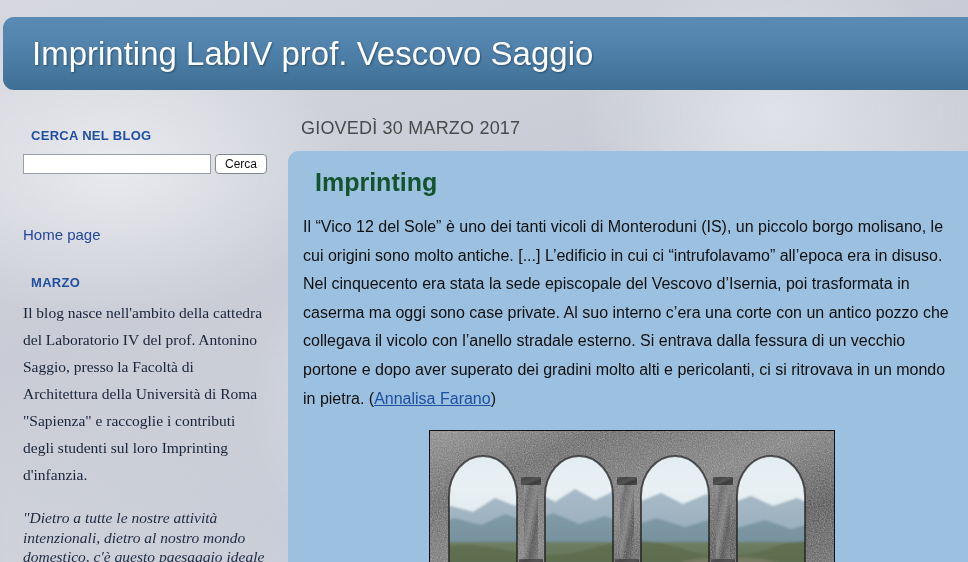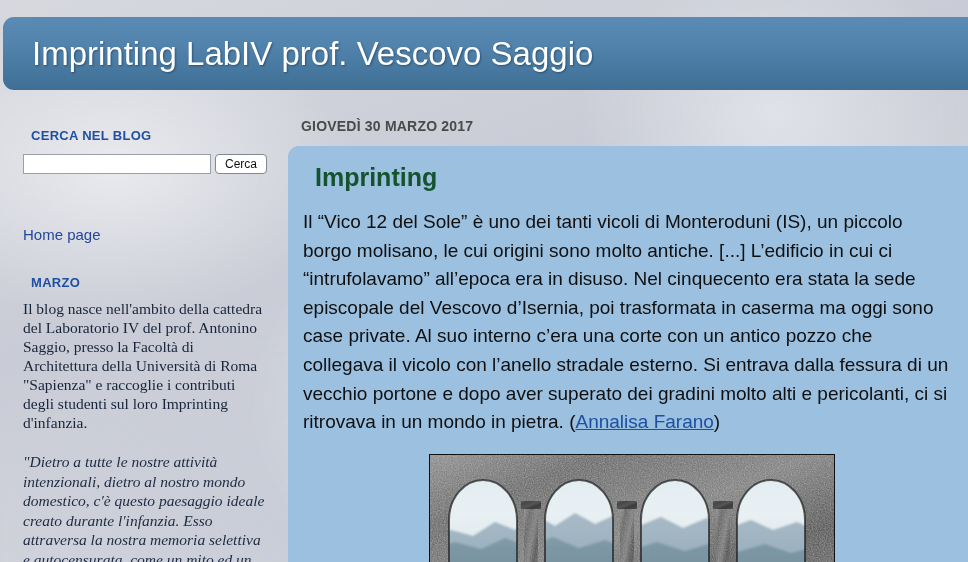--- a/index.html
+++ b/index.html
@@ -99,43 +99,43 @@
     text-decoration: none;
     font-family: "Liberation Sans", sans-serif;
   }
   #about-heading {
     margin-top: 31px;
   }
   .sb-serif {
     font-family: "Liberation Serif", serif;
     font-size: 15.5px;
     color: #18243a;
-    line-height: 19px;
+    line-height: 27px;
     margin: 9px 0 0 0;
     width: 244px;
   }
   #about-quote {
     font-style: italic;
     color: #1d2a42;
     margin-top: 20px;
     line-height: 19.6px;
     width: 248px;
   }
 
   
   #main {
     position: absolute;
     left: 288px;
     top: 118px;
     width: 680px;
   }
   #post-date {
     color: #4a4a4a;
-    font-size: 14px;
-    font-weight: bold;
+    font-size: 18px;
+    font-weight: normal;
     letter-spacing: 0.2px;
     margin: 0 0 0 13px;
     font-family: "Liberation Sans", sans-serif;
   }
   #post-container {
     margin-top: 12px;
     width: 680px;
     background: #9bc0e0;
     border-top-left-radius: 11px;
     min-height: 412px;
@@ -144,21 +144,21 @@
   }
   #post-title {
     color: #14532d;
     font-size: 25px;
     font-weight: bold;
     margin: 0 0 0 12px;
     font-family: "Liberation Sans", sans-serif;
   }
   #post-body {
     color: #101010;
-    font-size: 19px;
+    font-size: 16px;
     line-height: 28.6px;
     margin: 16px 0 0 0;
     width: 650px;
     font-family: "Liberation Sans", sans-serif;
   }
   #post-author-link {
     color: #1f4fa0;
     text-decoration: underline;
   }
   #post-figure {

